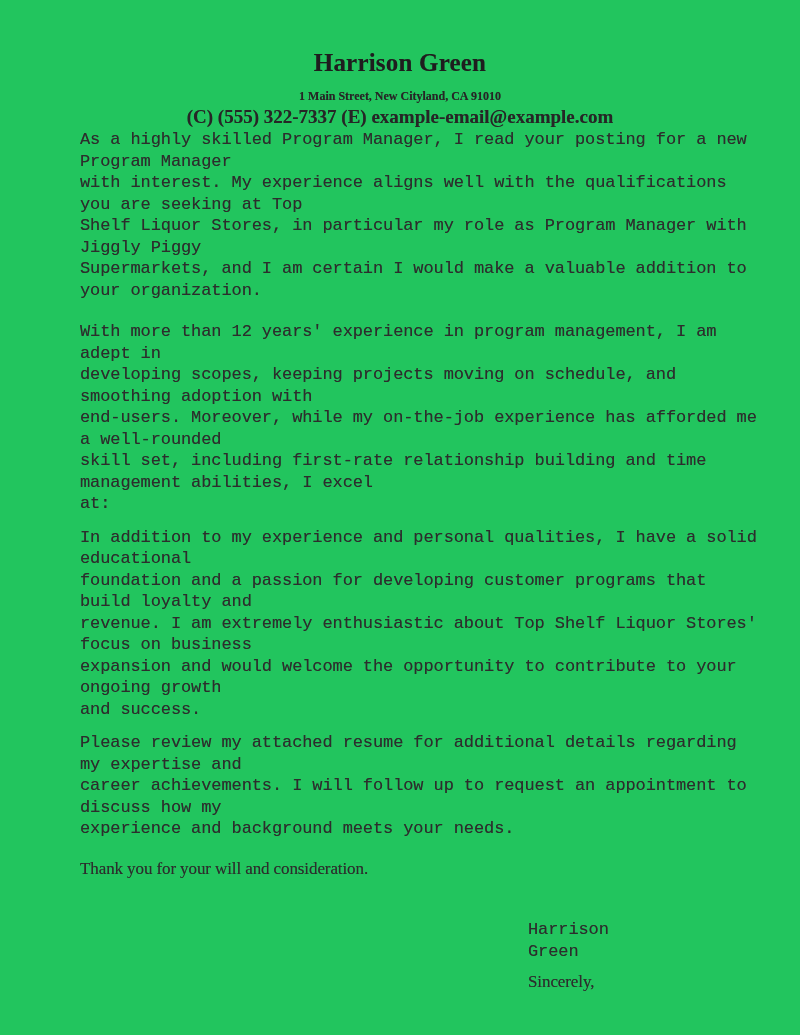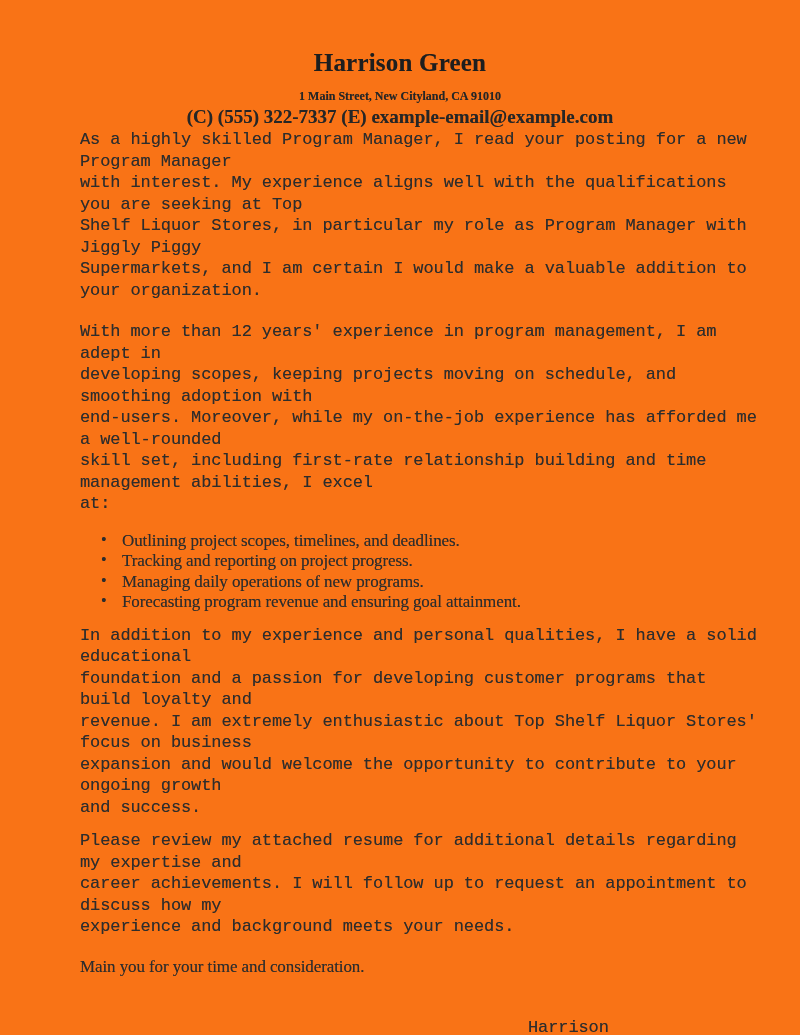--- a/index.html
+++ b/index.html
@@ -4,21 +4,21 @@
 <style>
   html, body {
     margin: 0;
     padding: 0;
     background: #ffffff;
   }
   .page {
     position: relative;
     width: 800px;
     height: 1035px;
-    background: #f97316;
+    background: #22c55e;
     overflow: hidden;
     font-family: "Liberation Serif", "DejaVu Serif", serif;
     color: #2d2d2d;
     text-shadow: 0 0 0.6px rgba(45,45,45,0.55);
   }
   .header {
     text-align: center;
     padding-top: 48px;
   }
   .name {
@@ -110,38 +110,32 @@
 with interest. My experience aligns well with the qualifications you are seeking at Top
 Shelf Liquor Stores, in particular my role as Program Manager with Jiggly Piggy
 Supermarkets, and I am certain I would make a valuable addition to your organization.</p>
 
     <p class="para p2 lines">With more than 12 years' experience in program management, I am adept in
 developing scopes, keeping projects moving on schedule, and smoothing adoption with
 end-users. Moreover, while my on-the-job experience has afforded me a well-rounded
 skill set, including first-rate relationship building and time management abilities, I excel
 at:</p>
 
-    <ul class="skills">
-      <li>Outlining project scopes, timelines, and deadlines.</li>
-      <li>Tracking and reporting on project progress.</li>
-      <li>Managing daily operations of new programs.</li>
-      <li>Forecasting program revenue and ensuring goal attainment.</li>
-    </ul>
 
     <p class="para p3 lines">In addition to my experience and personal qualities, I have a solid educational
 foundation and a passion for developing customer programs that build loyalty and
 revenue. I am extremely enthusiastic about Top Shelf Liquor Stores' focus on business
 expansion and would welcome the opportunity to contribute to your ongoing growth
 and success.</p>
 
     <p class="para p4 lines">Please review my attached resume for additional details regarding my expertise and
 career achievements. I will follow up to request an appointment to discuss how my
 experience and background meets your needs.</p>
 
-    <p class="para closing">Main you for your time and consideration.</p>
+    <p class="para closing">Thank you for your will and consideration.</p>
 
     <p class="para signature lines">Harrison
 Green</p>
 
     <p class="para signoff">Sincerely,</p>
   </div>
 
 </div>
 
 </body></html>

